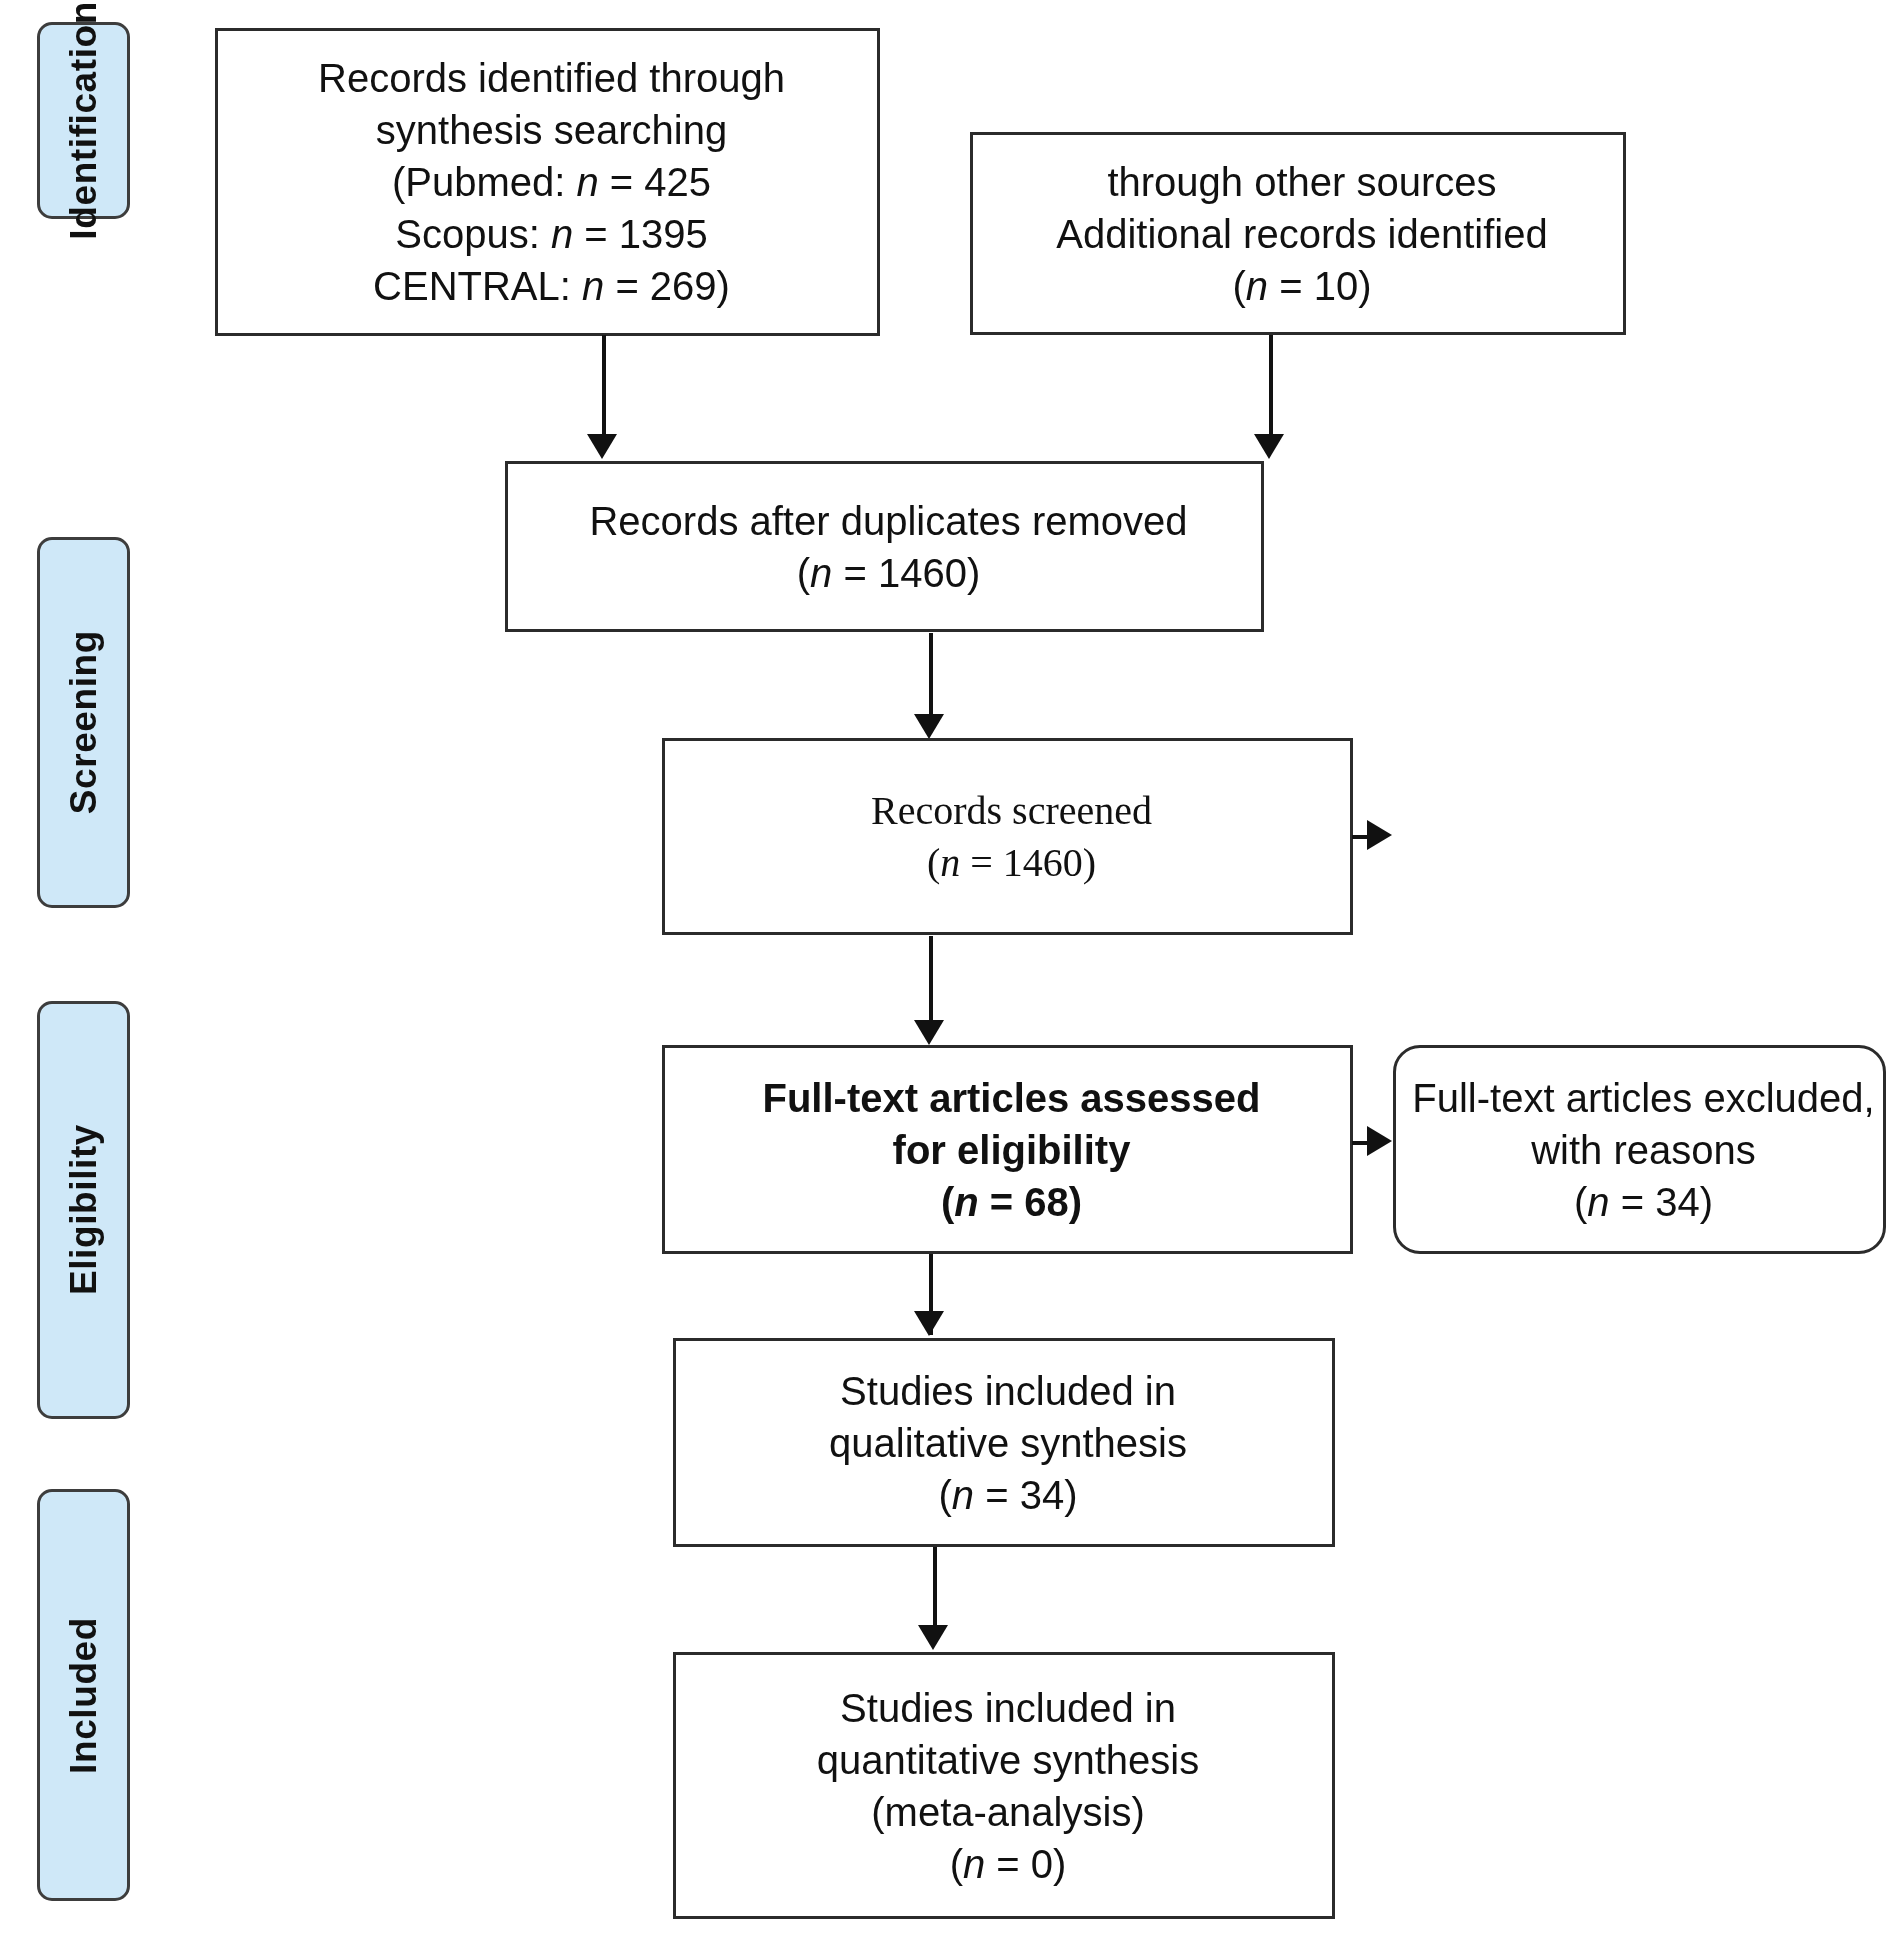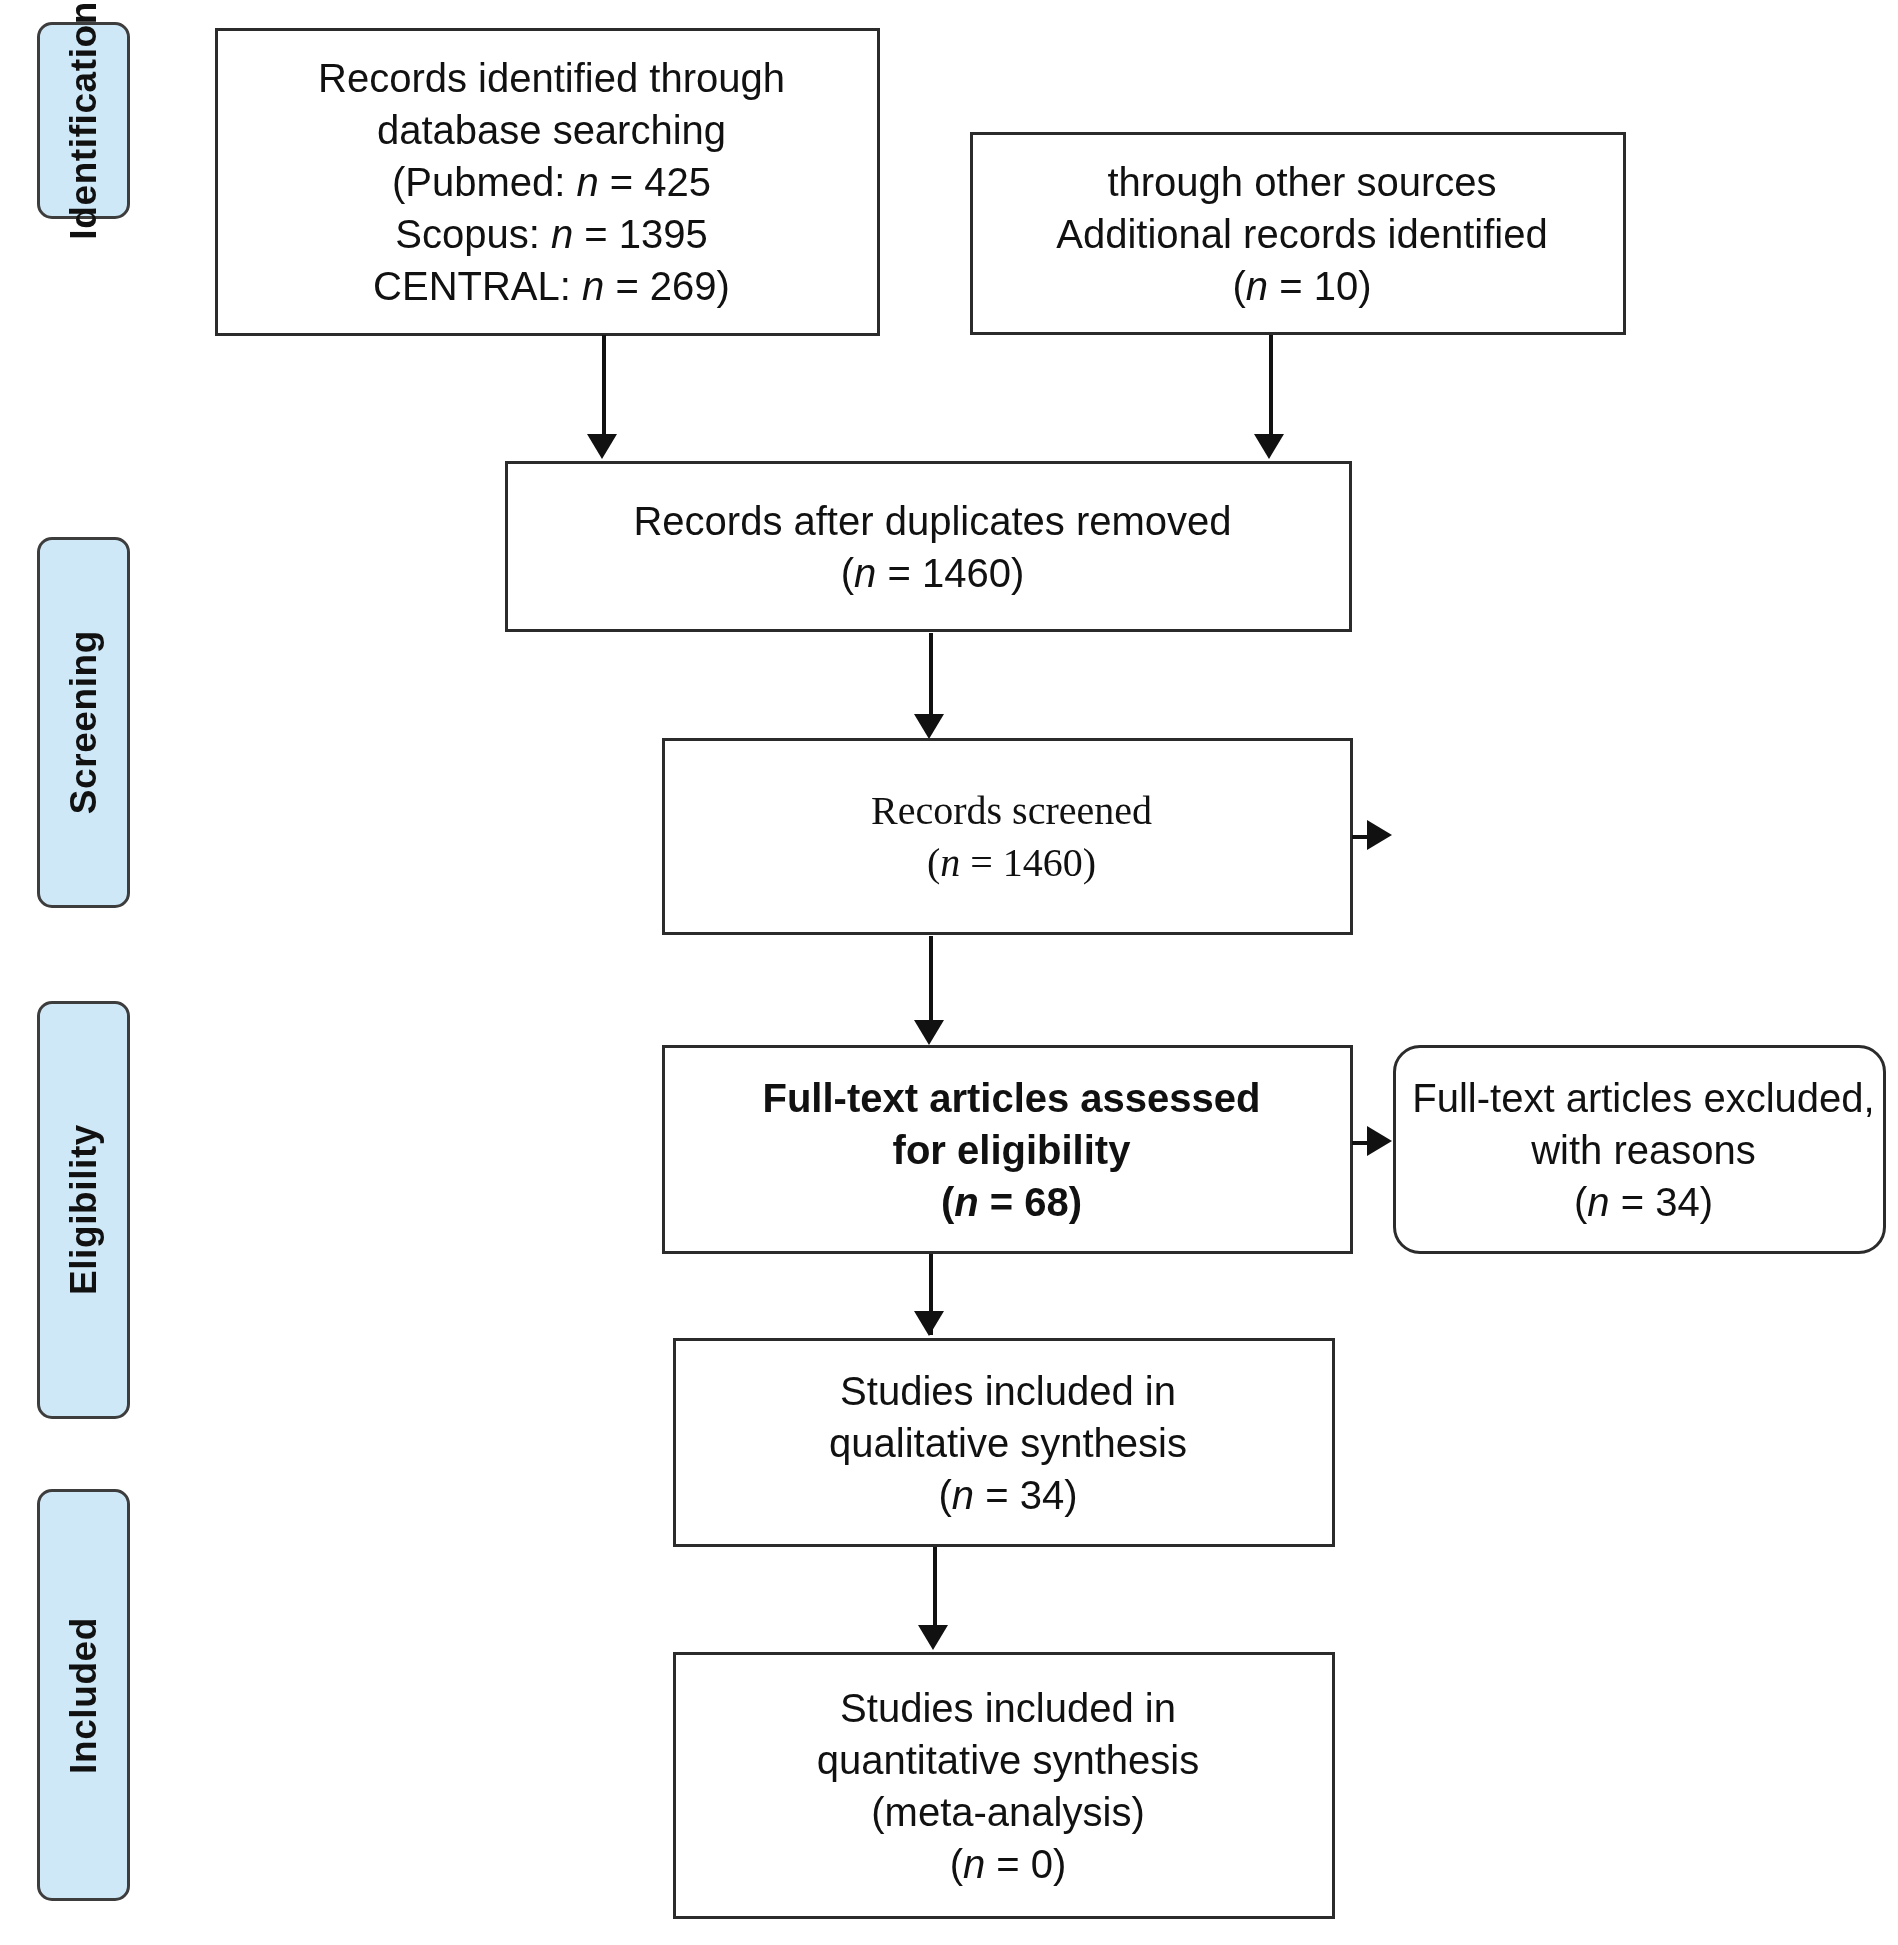--- a/index.html
+++ b/index.html
@@ -105,21 +105,21 @@
   <div class="phase" style="left:37px; top:1001px; width:93px; height:418px;">
     <span class="phase-label">Eligibility</span>
   </div>
 
   <div class="phase" style="left:37px; top:1489px; width:93px; height:412px;">
     <span class="phase-label">Included</span>
   </div>
 
   <div class="box" style="left:215px; top:28px; width:665px; height:308px;">
     <div class="line">Records identified through</div>
-    <div class="line">database searching</div>
+    <div class="line">synthesis searching</div>
     <div class="line">
       <span>(Pubmed: </span><span class="ital">n</span><span> = 425</span>
     </div>
     <div class="line">
       <span>Scopus: </span><span class="ital">n</span><span> = 1395</span>
     </div>
     <div class="line">
       <span>CENTRAL: </span><span class="ital">n</span><span> = 269)</span>
     </div>
   </div>
@@ -131,21 +131,21 @@
       <span>(</span><span class="ital">n</span><span> = 10)</span>
     </div>
   </div>
 
   <div class="vline" style="left:602px; top:335px; height:99px;"></div>
   <div class="arrow-down" style="left:587px; top:434px;"></div>
 
   <div class="vline" style="left:1269px; top:335px; height:99px;"></div>
   <div class="arrow-down" style="left:1254px; top:434px;"></div>
 
-  <div class="box" style="left:505px; top:461px; width:847px; height:171px;">
+  <div class="box" style="left:505px; top:461px; width:759px; height:171px;">
     <div class="line">Records after duplicates removed</div>
     <div class="line">
       <span>(</span><span class="ital">n</span><span> = 1460)</span>
     </div>
   </div>
 
   <div class="vline" style="left:929px; top:633px; height:81px;"></div>
   <div class="arrow-down" style="left:914px; top:714px;"></div>
 
   <div class="box" style="left:662px; top:738px; width:691px; height:197px;font-family:Liberation Serif, serif;">

